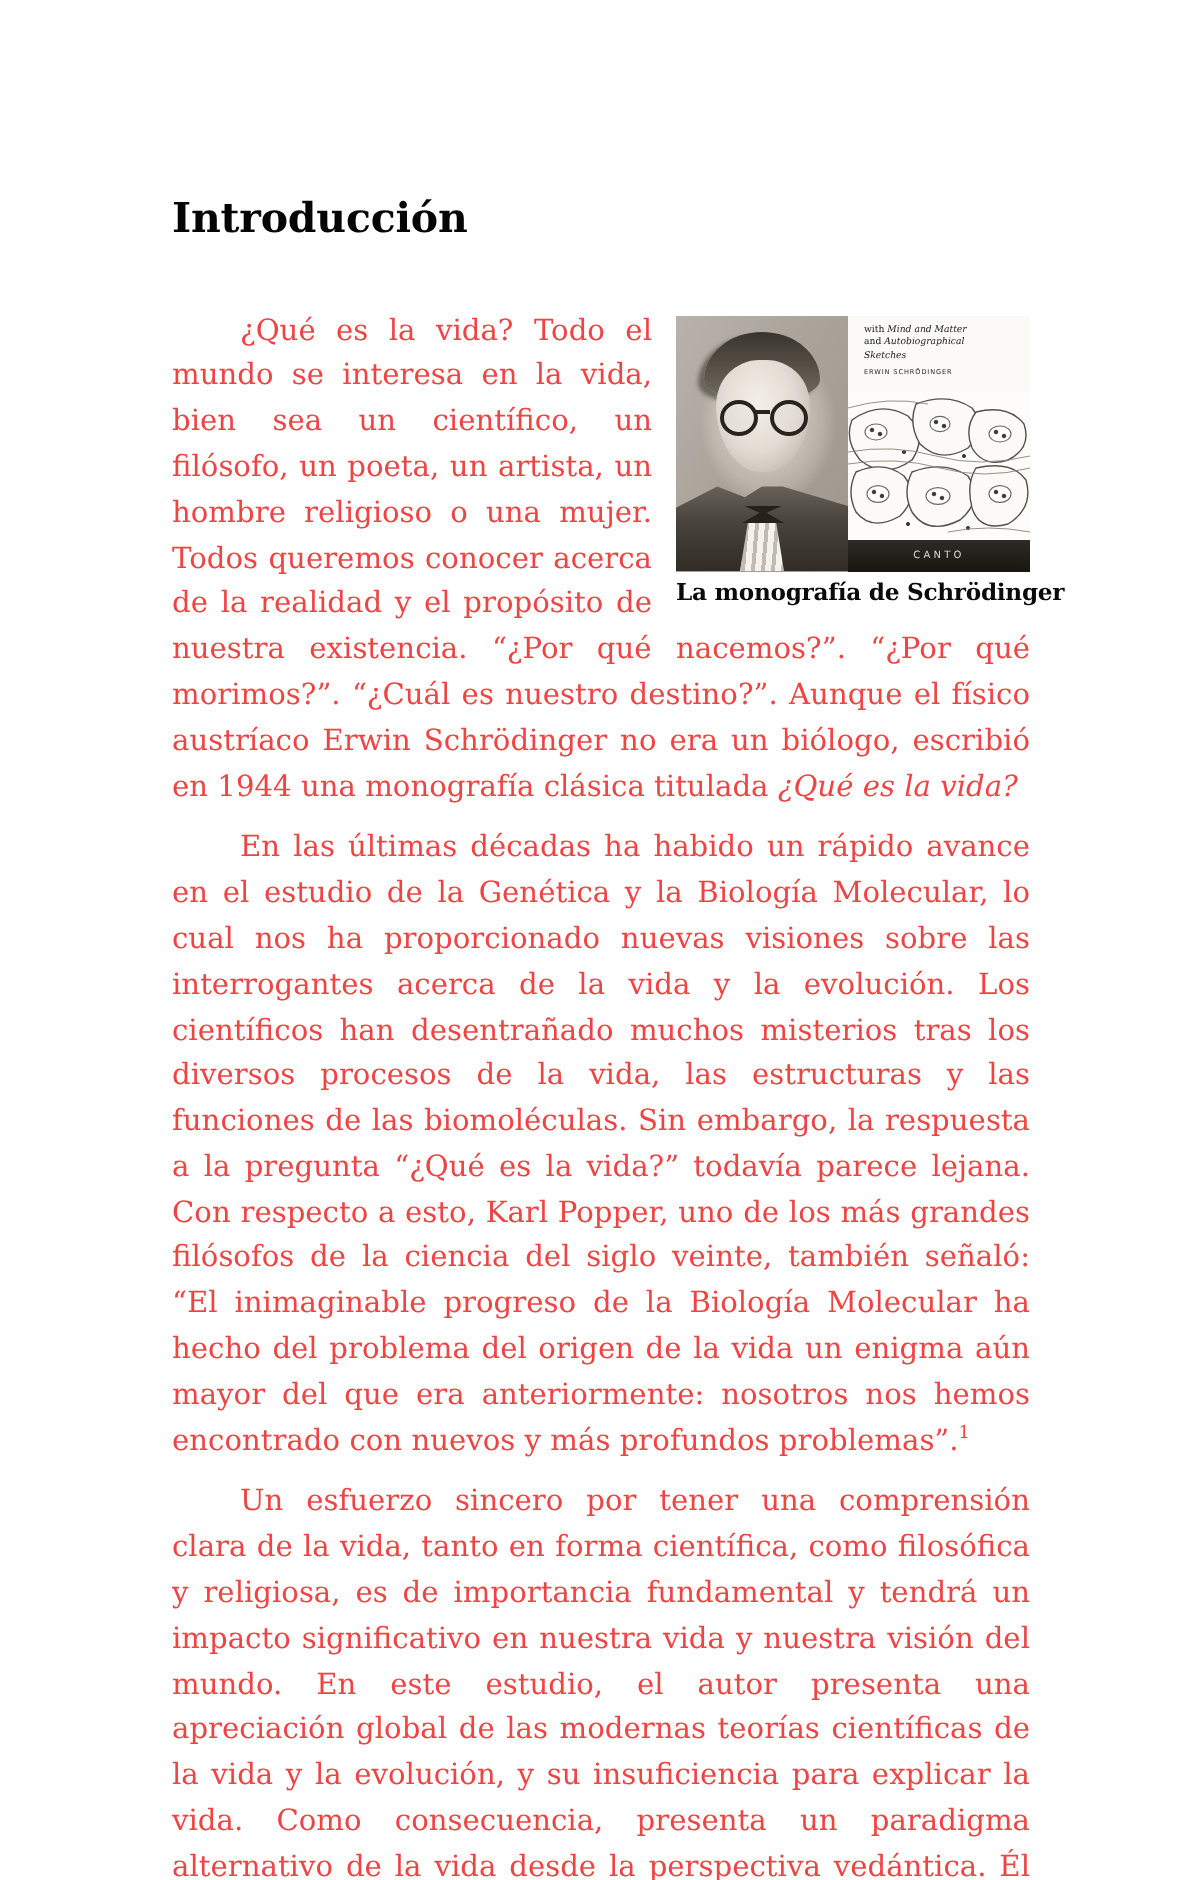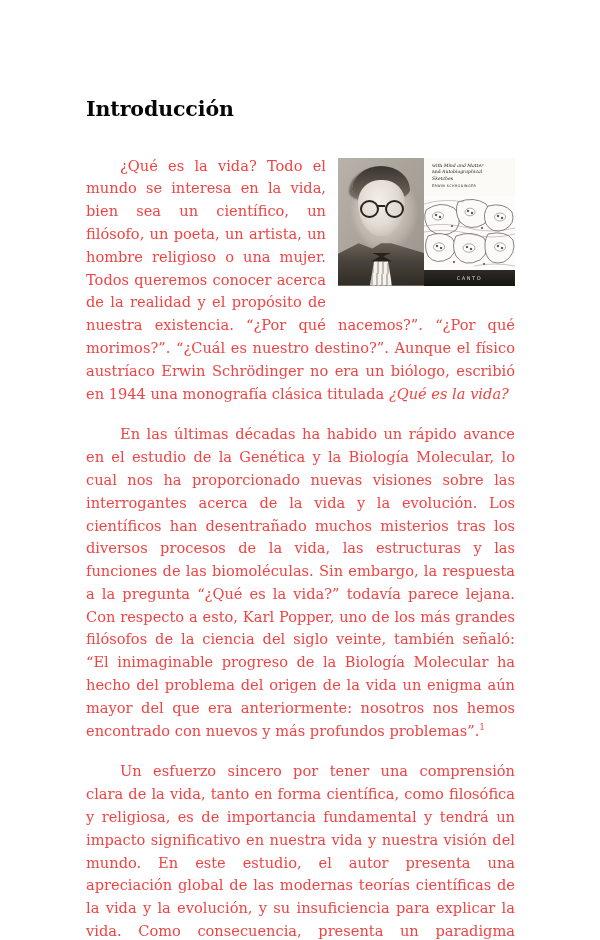--- a/index.html
+++ b/index.html
@@ -193,21 +193,21 @@
   p.body-text {
     margin: 0;
     text-align: justify;
     text-justify: inter-word;
     font-size: 14.6px;
     line-height: 22.8px;
     text-indent: 34px;
     hyphens: none;
     color: #ef4444;
   }
-  p.body-text + p.body-text { margin-top: 18px; }
+  p.body-text + p.body-text { margin-top: 8px; }
   .italic { font-style: italic; }
   sup.footnote-ref {
     font-size: 9px;
     vertical-align: super;
     line-height: 0;
   }
 </style>
 </head>
 <body>
 
@@ -289,20 +289,21 @@
               </g>
             </svg>
           </div>
 
           <div class="cover-band">
             <div class="cover-logo">CANTO</div>
           </div>
         </div>
 
       </div>
+      <div class="figure-caption">La monografía de Schrödinger</div>
     </div>
 
     <p class="body-text"><span>¿Qué es la vida? Todo el mundo se interesa en la vida, bien sea un científico, un filósofo, un poeta, un artista,  un hombre religioso o una mujer. Todos queremos conocer acerca de la realidad y el propósito de nuestra existencia. “¿Por qué nacemos?”. “¿Por qué morimos?”. “¿Cuál es nuestro destino?”. Aunque el físico austríaco Erwin Schrödinger no era un biólogo, escribió en 1944 una monografía clásica titulada </span><span class="italic">¿Qué es la vida?</span></p>
 
     <p class="body-text"><span>En las últimas décadas ha habido un rápido avance en el estudio de la Genética y la Biología Molecular, lo cual nos ha proporcionado nuevas visiones sobre las interrogantes acerca de la vida y la evolución. Los científicos han desentrañado muchos misterios tras los diversos procesos de la vida, las estructuras y las funciones de las biomoléculas. Sin embargo, la respuesta a la pregunta “¿Qué es la vida?” todavía parece lejana. Con respecto a esto, Karl Popper, uno de los más grandes filósofos de la ciencia del siglo veinte, también señaló: “El inimaginable progreso de la Biología Molecular ha hecho del problema del origen de la vida un enigma aún mayor del que era anteriormente: nosotros nos hemos encontrado con nuevos y más profundos problemas”.</span><sup class="footnote-ref">1</sup></p>
 
     <p class="body-text"><span>Un esfuerzo sincero por tener una comprensión clara de la vida, tanto en forma científica, como filosófica y religiosa, es de importancia fundamental y tendrá un impacto significativo en nuestra vida y nuestra visión del mundo.  En este estudio, el autor presenta una apreciación global de las modernas teorías científicas de la vida y la evolución, y su insuficiencia para explicar la vida.  Como consecuencia, presenta un paradigma alternativo de la vida desde la perspectiva vedántica. Él explora además el campo emergente de la conciencia y</span></p>
 
   </div>
 </div>

